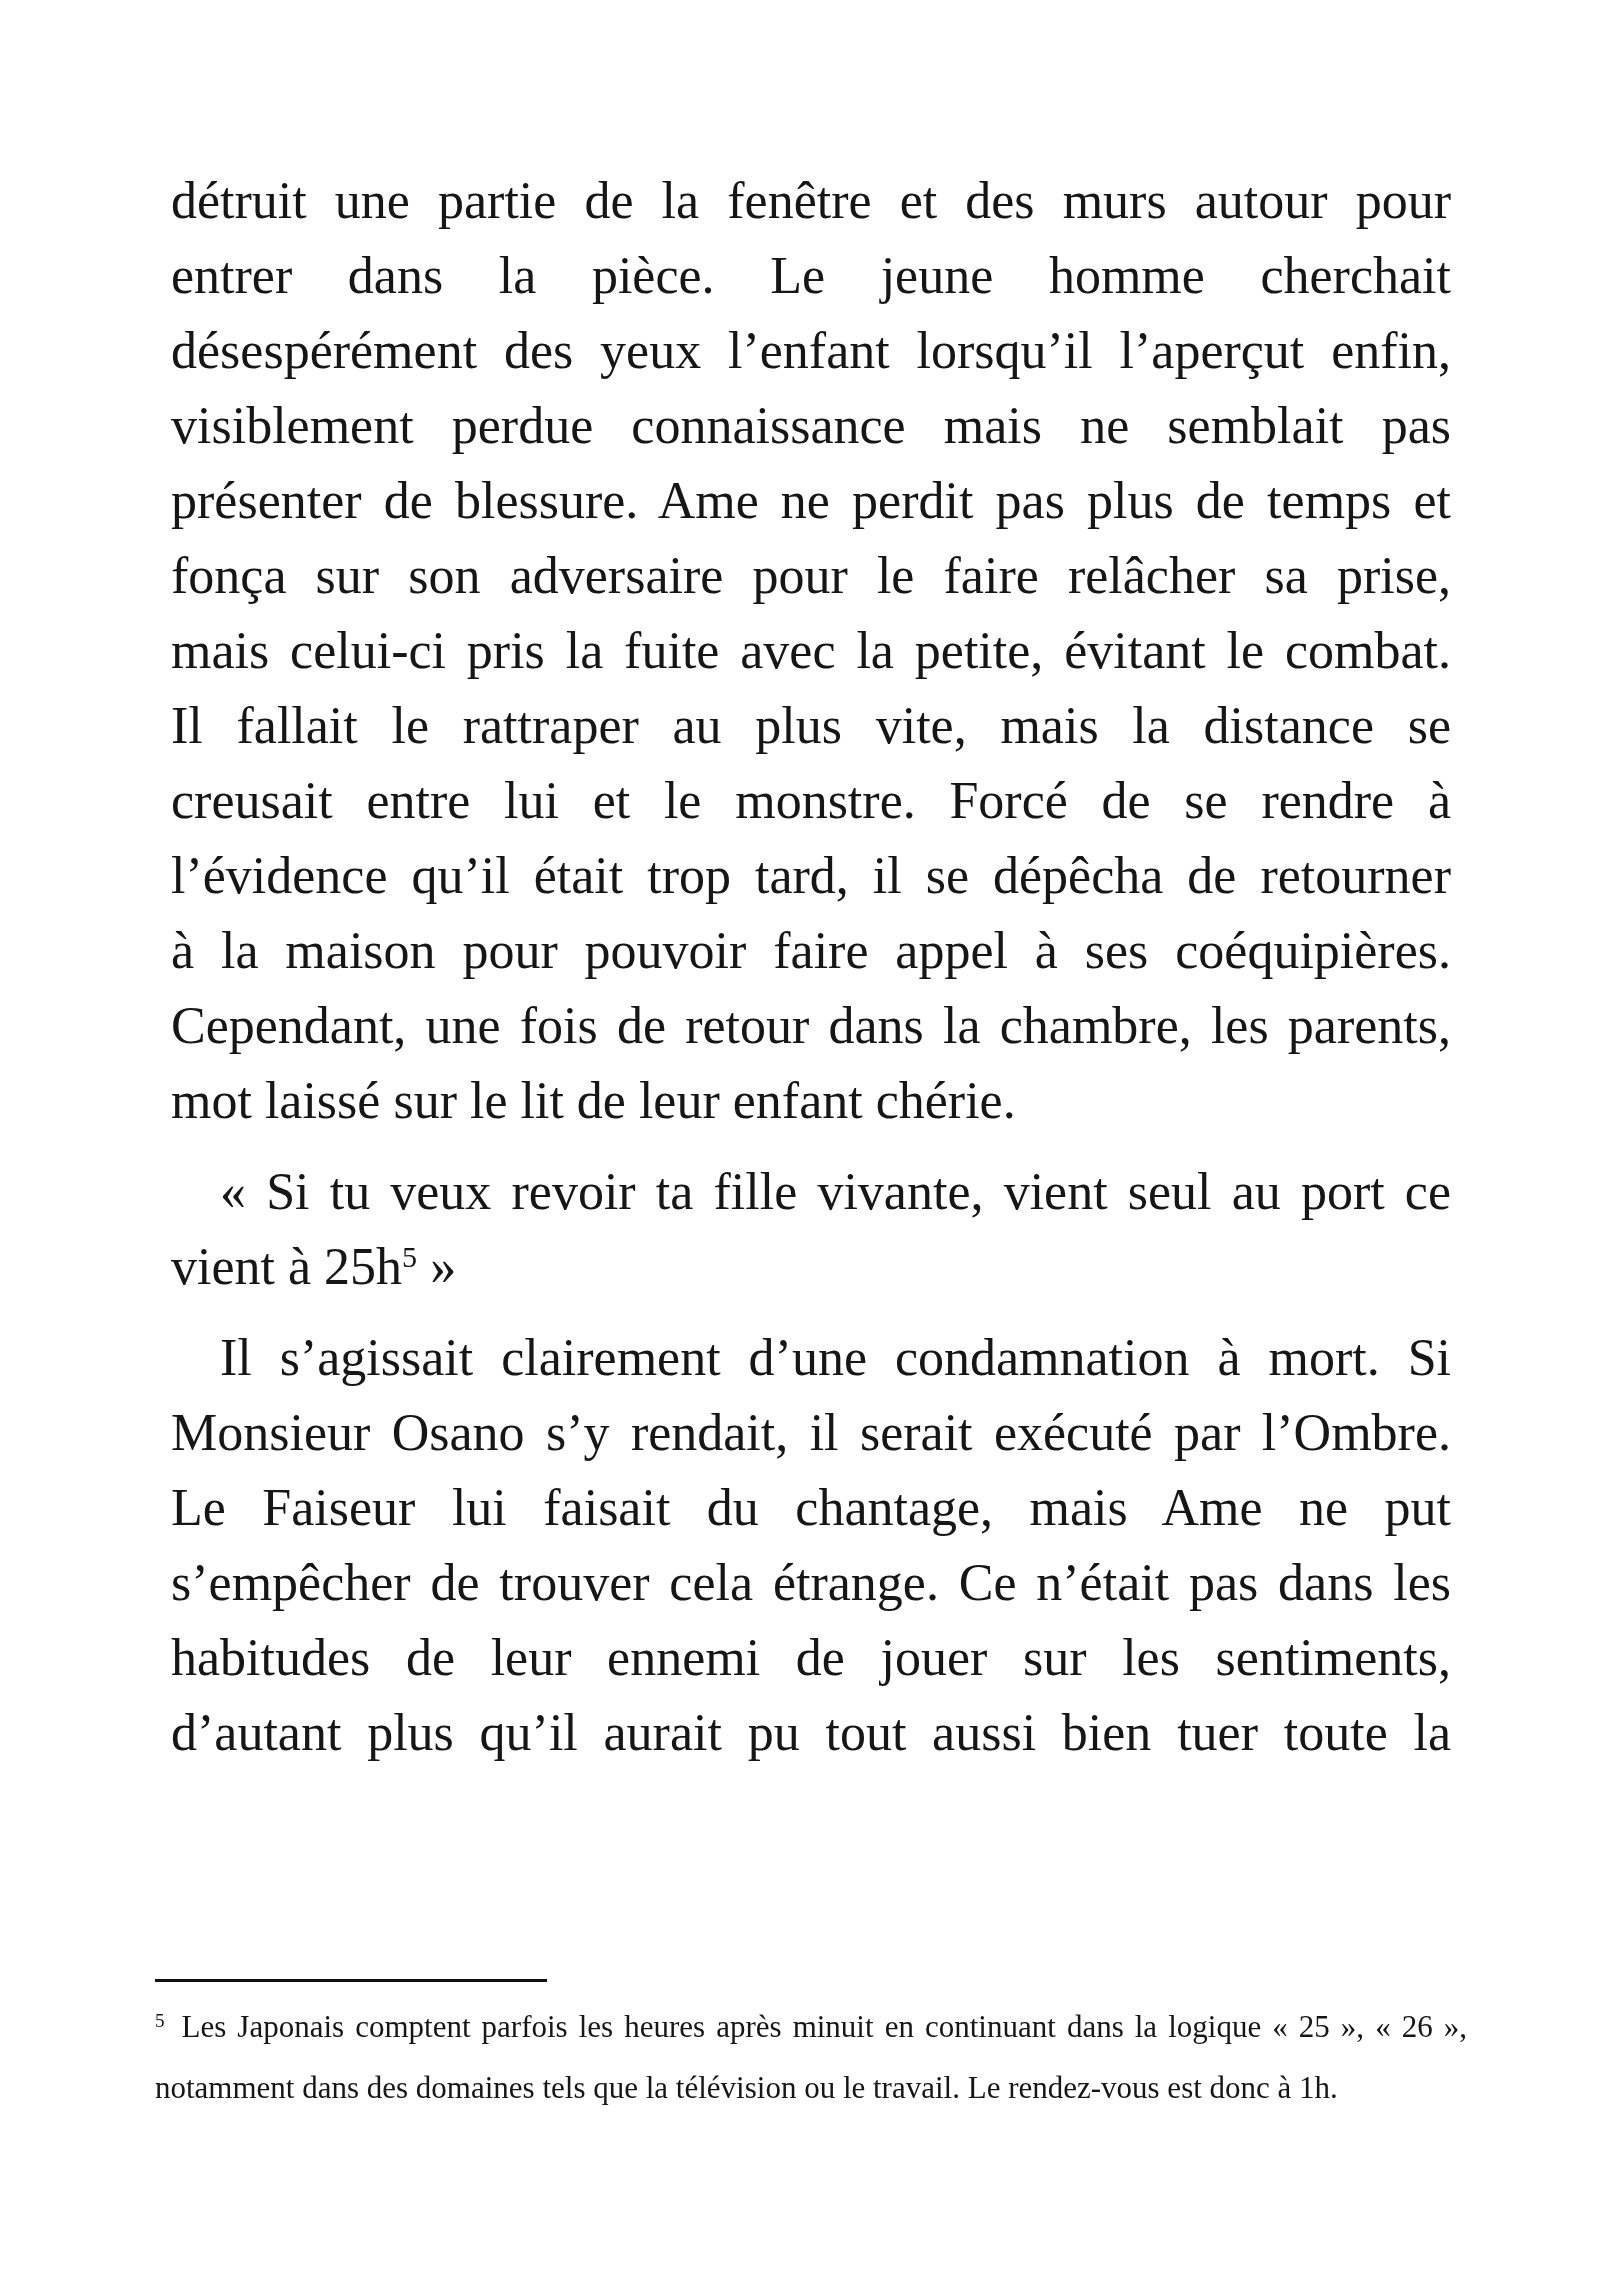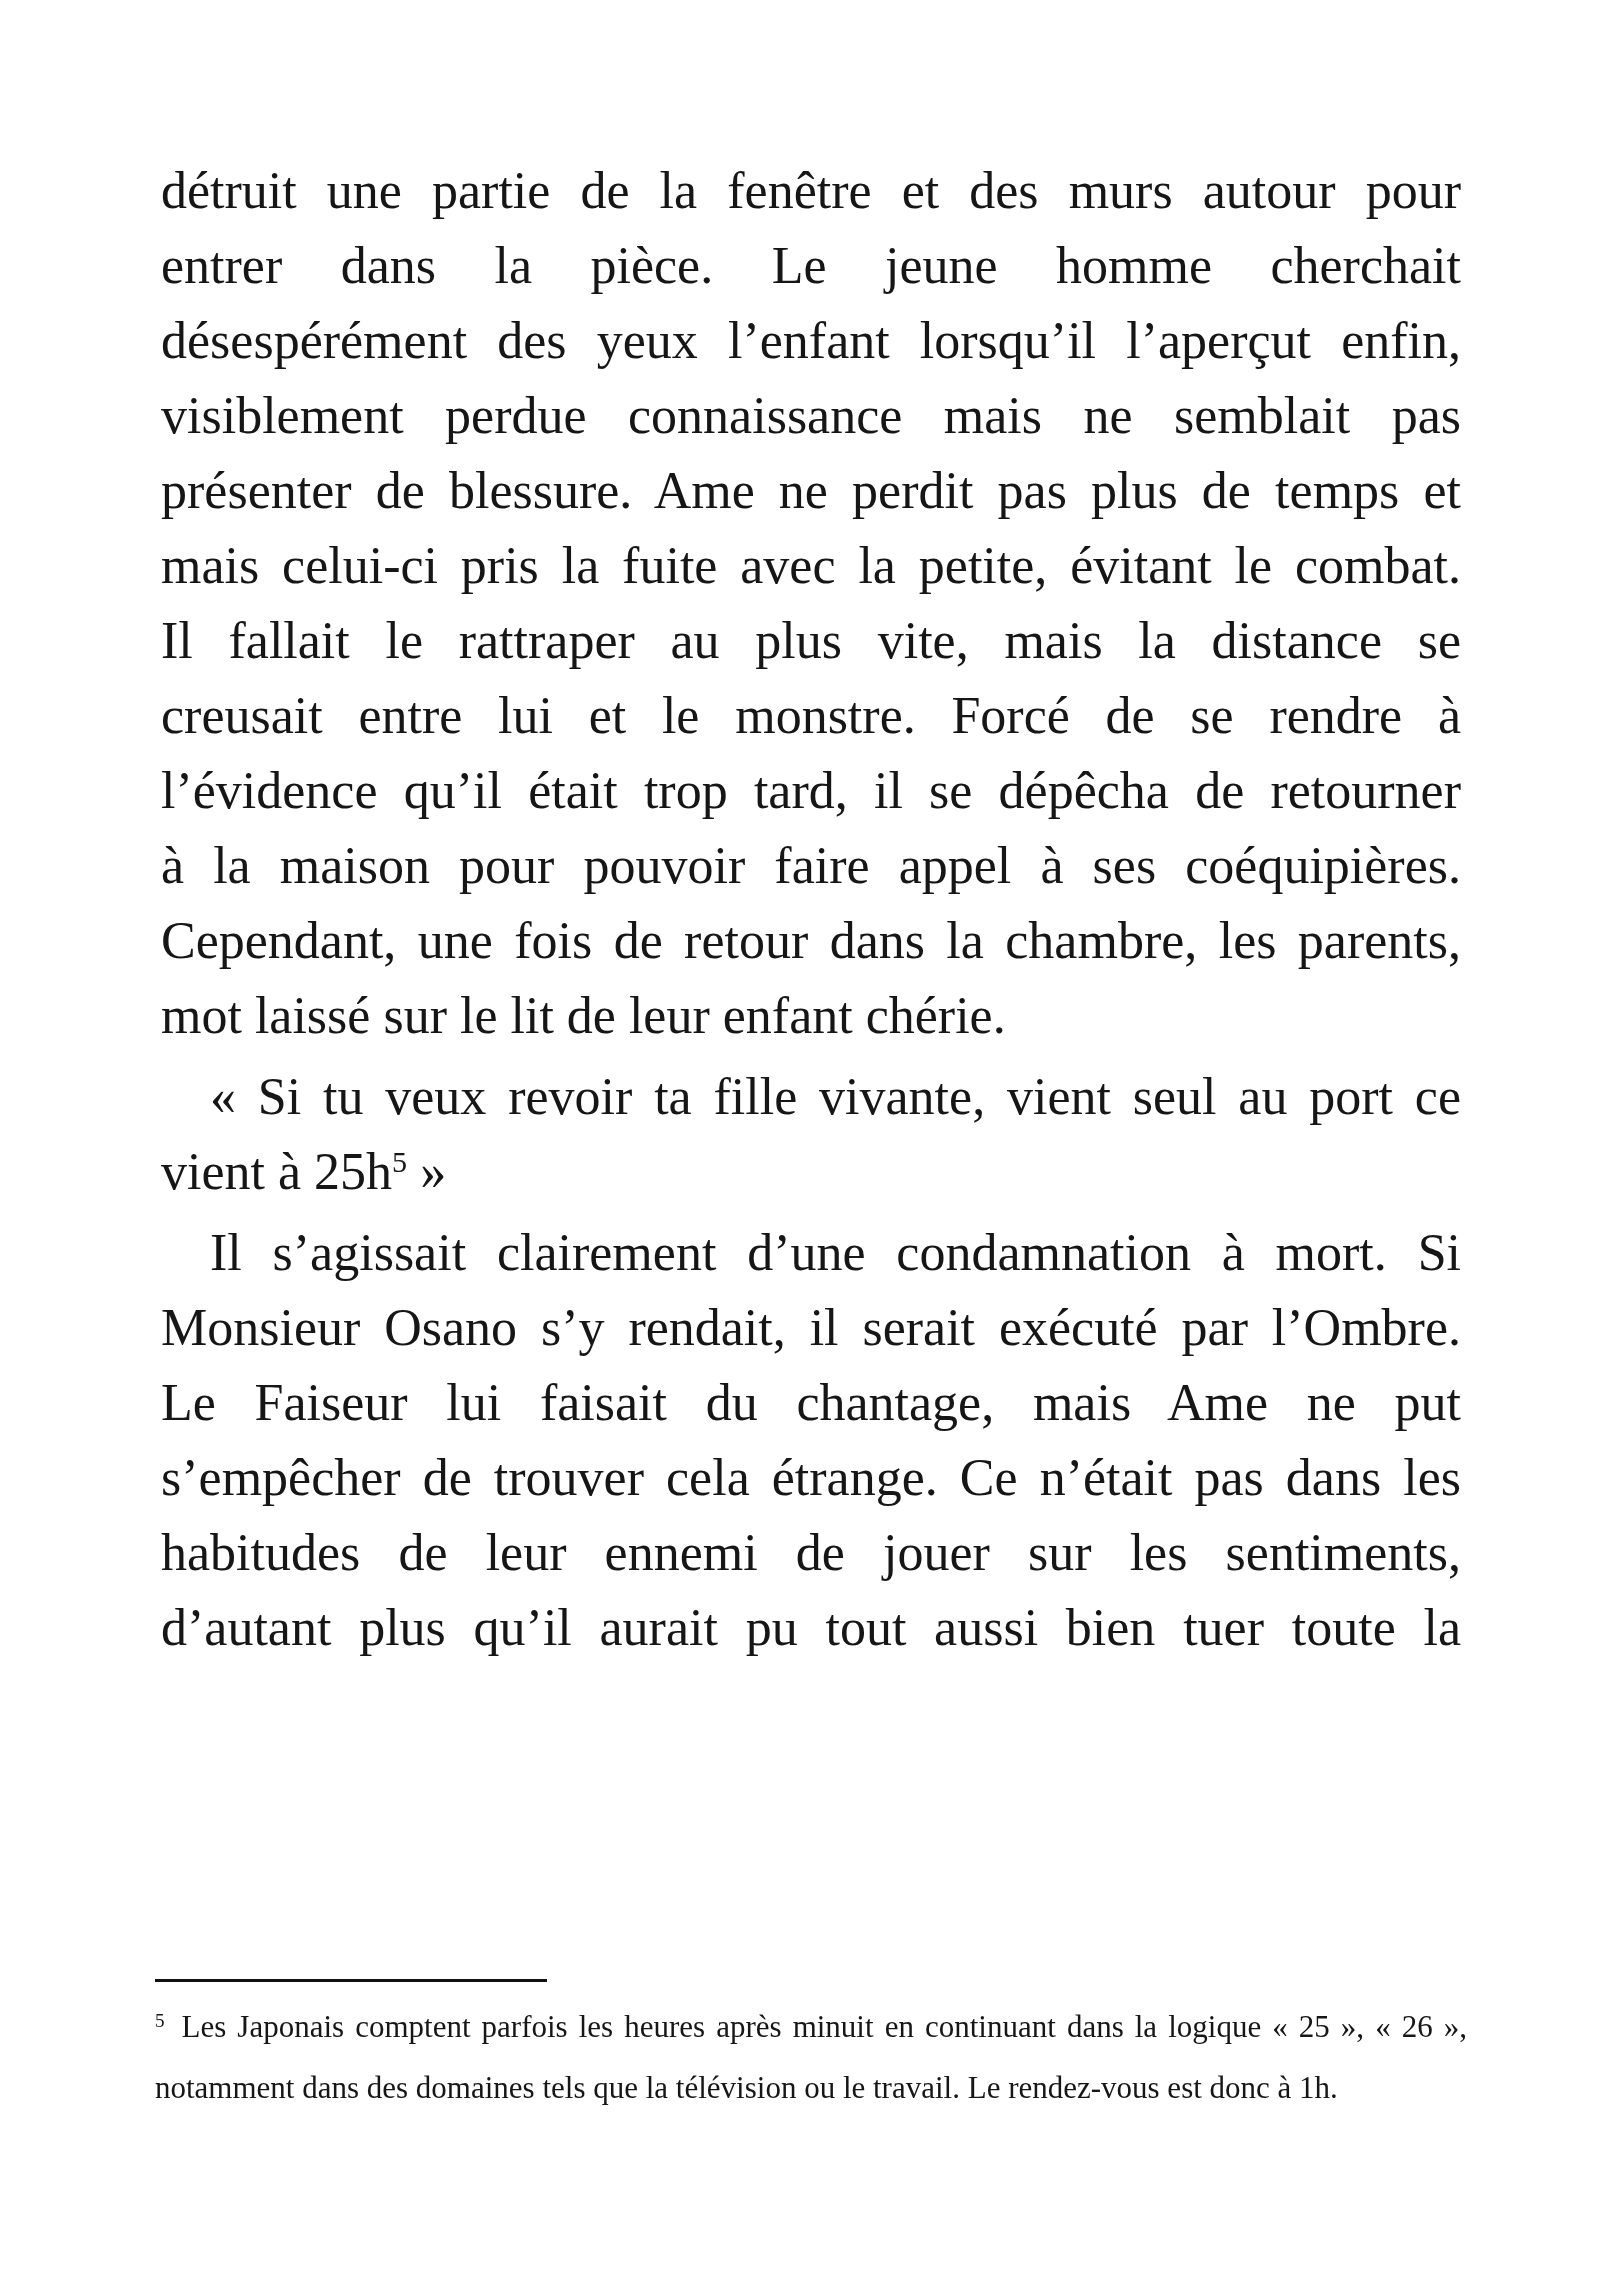--- a/index.html
+++ b/index.html
@@ -17,21 +17,21 @@
     overflow: hidden;
   }
   .text-block {
     position: absolute;
     left: 155px;
     top: 147px;
     width: 1312px;
     font-size: 52px;
     line-height: 75px;
   }
-  .para { margin: 6px; padding: 0; }
+  .para { margin: 16px; padding: 0; }
   .line {
     text-align: justify;
     text-align-last: justify;
   }
   .line.natural {
     text-align: left;
     text-align-last: left;
   }
   .line.indent { text-indent: 49px; }
   sup.fnref {
@@ -78,20 +78,21 @@
 <div class="page">
 
   <main class="text-block">
 
     <section class="para">
       <div class="line">détruit une partie de la fenêtre et des murs autour pour</div>
       <div class="line">entrer dans la pièce. Le jeune homme cherchait</div>
       <div class="line">désespérément des yeux l’enfant lorsqu’il l’aperçut enfin,</div>
       <div class="line">visiblement perdue connaissance mais ne semblait pas</div>
       <div class="line">présenter de blessure. Ame ne perdit pas plus de temps et</div>
+      <div class="line">fonça sur son adversaire pour le faire relâcher sa prise,</div>
       <div class="line">mais celui-ci pris la fuite avec la petite, évitant le combat.</div>
       <div class="line">Il fallait le rattraper au plus vite, mais la distance se</div>
       <div class="line">creusait entre lui et le monstre. Forcé de se rendre à</div>
       <div class="line">l’évidence qu’il était trop tard, il se dépêcha de retourner</div>
       <div class="line">à la maison pour pouvoir faire appel à ses coéquipières.</div>
       <div class="line">Cependant, une fois de retour dans la chambre, les parents,</div>
       <div class="line natural">mot laissé sur le lit de leur enfant chérie.</div>
     </section>
 
     <section class="para">

